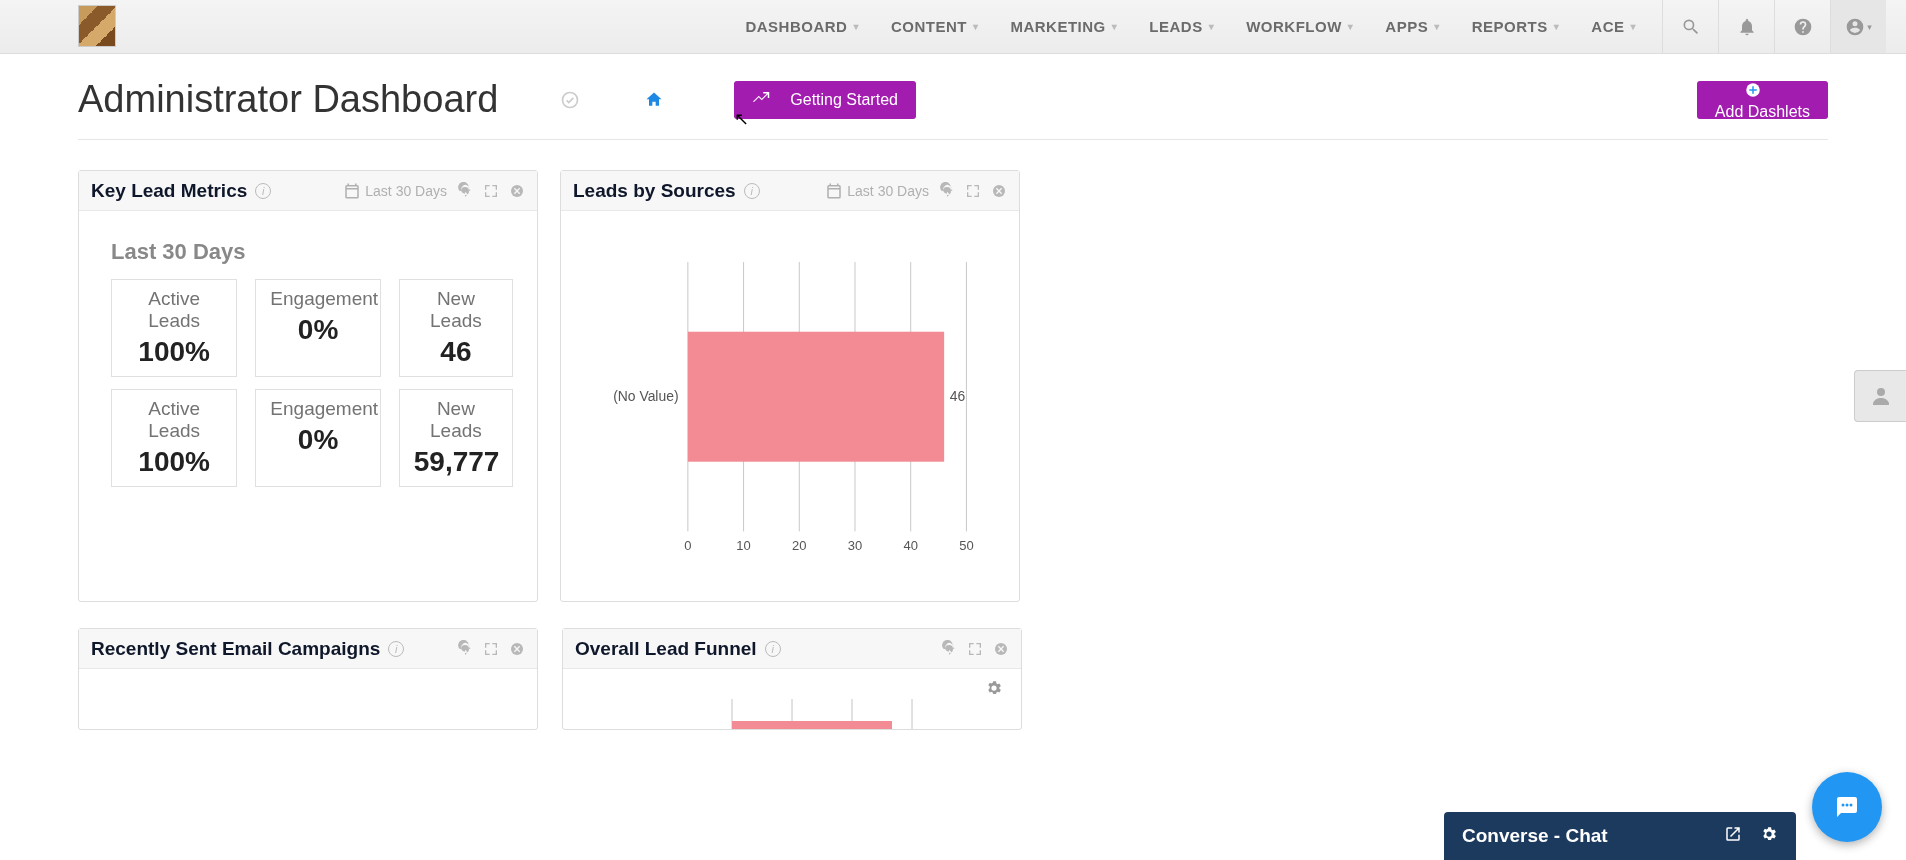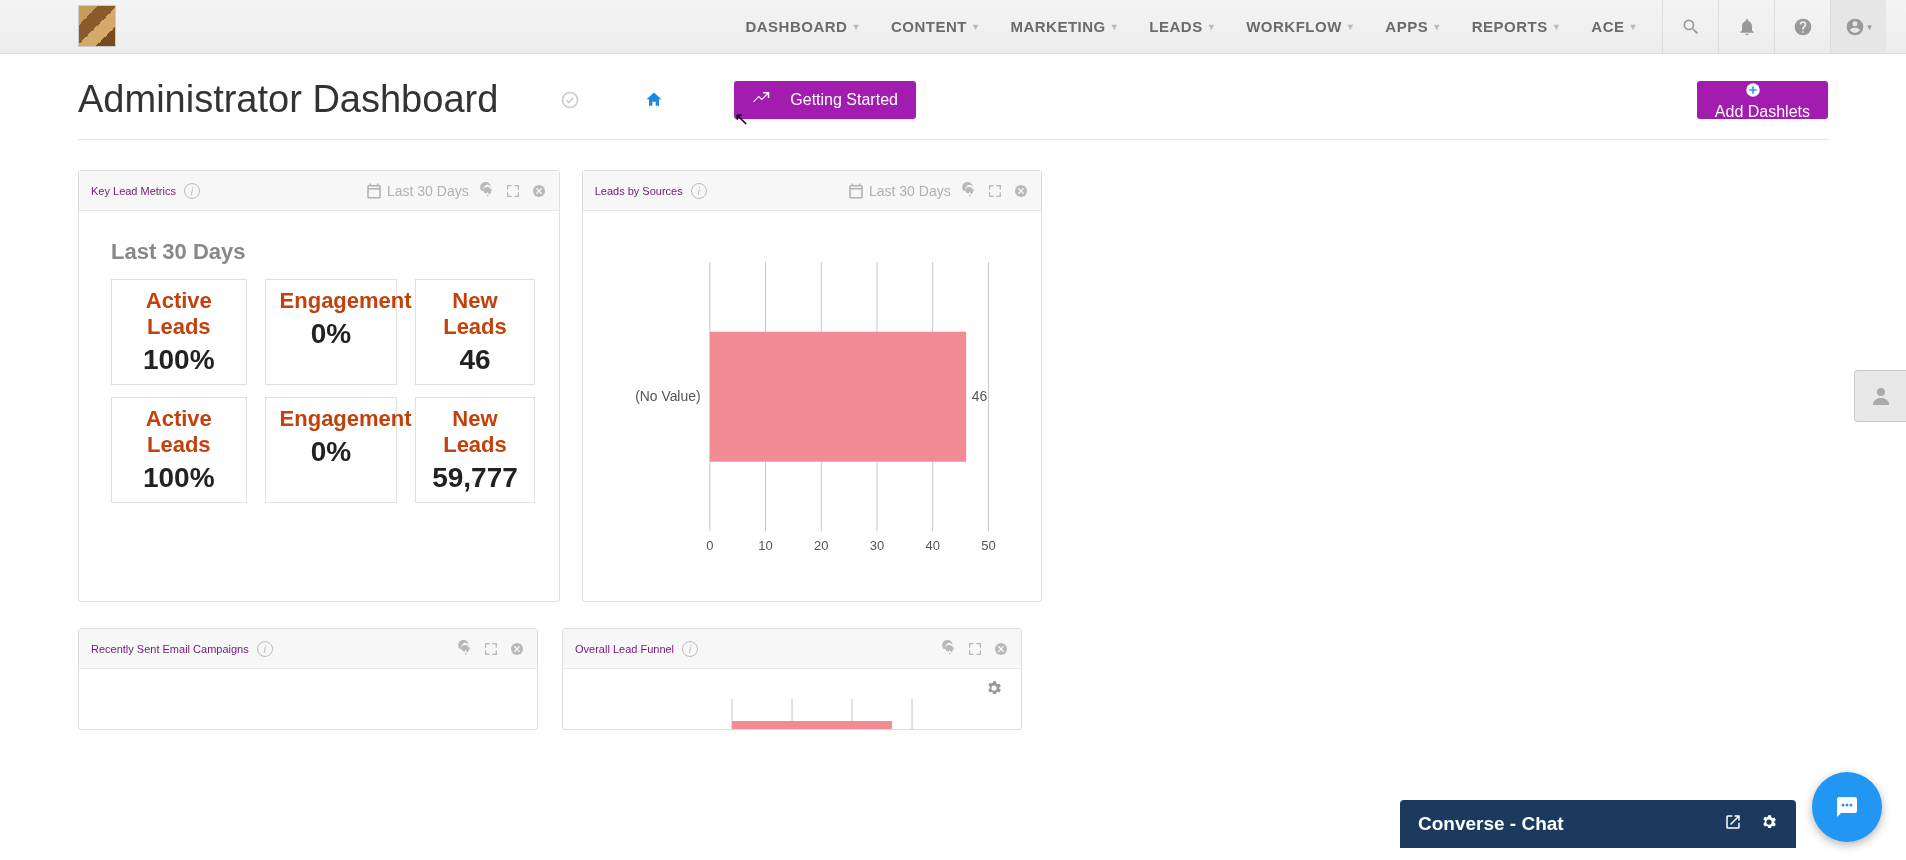--- a/index.html
+++ b/index.html
@@ -35,48 +35,48 @@
 .btn-primary .ic { margin-right:10px; }
 .btn-getting { margin-left: 20px; }
 .btn-add { margin-left:auto;flex-direction:column; }
 .btn .ic-plus { margin-right:8px; }
 
 .dash-row { display:flex; gap:22px; margin-top:30px; }
 .dashlet { flex:0 0 460px; border:1px solid #ddd; border-radius:3px; background:#fff; }
 .dashlet.wide { flex:0 0 460px; }
 .dashlet-header { height:40px; background:#f7f7f7; border-bottom:1px solid #e8e8e8;
   display:flex; align-items:center; padding:0 12px; }
-.dashlet-title { font-size:11px; color:#701a75; font-weight:400; }
+.dashlet-title { font-size:19px; color:#0f172a; font-weight:700; }
 .info-ic { width:16px;height:16px; border:1.5px solid #bbb; border-radius:50%; color:#bbb;
   font-size:11px; display:inline-flex; align-items:center; justify-content:center; margin-left:8px; font-style:italic; }
 .dashlet-tools { margin-left:auto; display:flex; align-items:center; gap:10px; color:#b8b8b8; }
 .dt-cal { font-size:14px; display:flex; align-items:center; gap:4px; color:#b0b0b0; }
 .dt-ic { width:16px;height:16px; cursor:pointer; display:inline-flex; align-items:center; justify-content:center; }
 
 .dashlet-body { padding:20px 24px; height:390px; }
 .section-label { font-size:22px; font-weight:700; color:#888; margin:8px 0 14px 8px; }
 .metric-row { display:flex; gap:18px; margin-bottom:12px; margin-left:8px; }
 .metric-card { border:1px solid #e0e0e0; min-width:110px; padding:8px 14px; text-align:center; }
-.metric-label { font-size:22px; color:#c2410c; font-weight:700; }
+.metric-label { font-size:19px; color:#737373; font-weight:400; }
 .metric-value { font-size:28px; font-weight:700; color:#222; margin-top:4px; }
 
 .chart-area { position:relative; height:340px; padding:10px 10px 0 10px; }
 .chart-svg { width:100%; height:100%; }
 .gridline { stroke:#c4c4c4; stroke-width:1; }
 .bar { fill:#f28b94; }
 .axis-text { fill:#555; font-size:14px; }
 .chart-cat { fill:#555; font-size:15px; }
 .chart-val { fill:#555; font-size:15px; }
 
 .gear-float { position:absolute; right:18px; top:10px; color:#999; cursor:pointer; }
 
 .table-head { display:flex; padding:18px 20px 0 20px; gap:30px; }
 .th { font-size:16px; font-weight:700; color:#222; }
 
-.chat-bar { position:fixed; bottom:12px; right:110px; width:396px; height:48px;
+.chat-bar { position:fixed; bottom:0; right:110px; width:352px; height:48px;
   background:#1c3a5e; color:#fff; display:flex; align-items:center; padding:0 18px;
   border-radius:4px 4px 0 0; }
 .chat-title { font-size:19px; font-weight:600; }
 .chat-tools { margin-left:auto; display:flex; gap:18px; }
 .chat-fab { position:fixed; bottom:18px; right:24px; width:70px; height:70px; border-radius:50%;
   background:#2196f3; color:#fff; display:flex; align-items:center; justify-content:center; font-size:28px;
   box-shadow:0 3px 10px rgba(0,0,0,0.3); cursor:pointer; }
 
 .side-avatar { position:fixed; right:0; top:370px; width:52px; height:52px; background:#e8e8e8;
   border:1px solid #ccc; border-right:none; border-radius:4px 0 0 4px;

